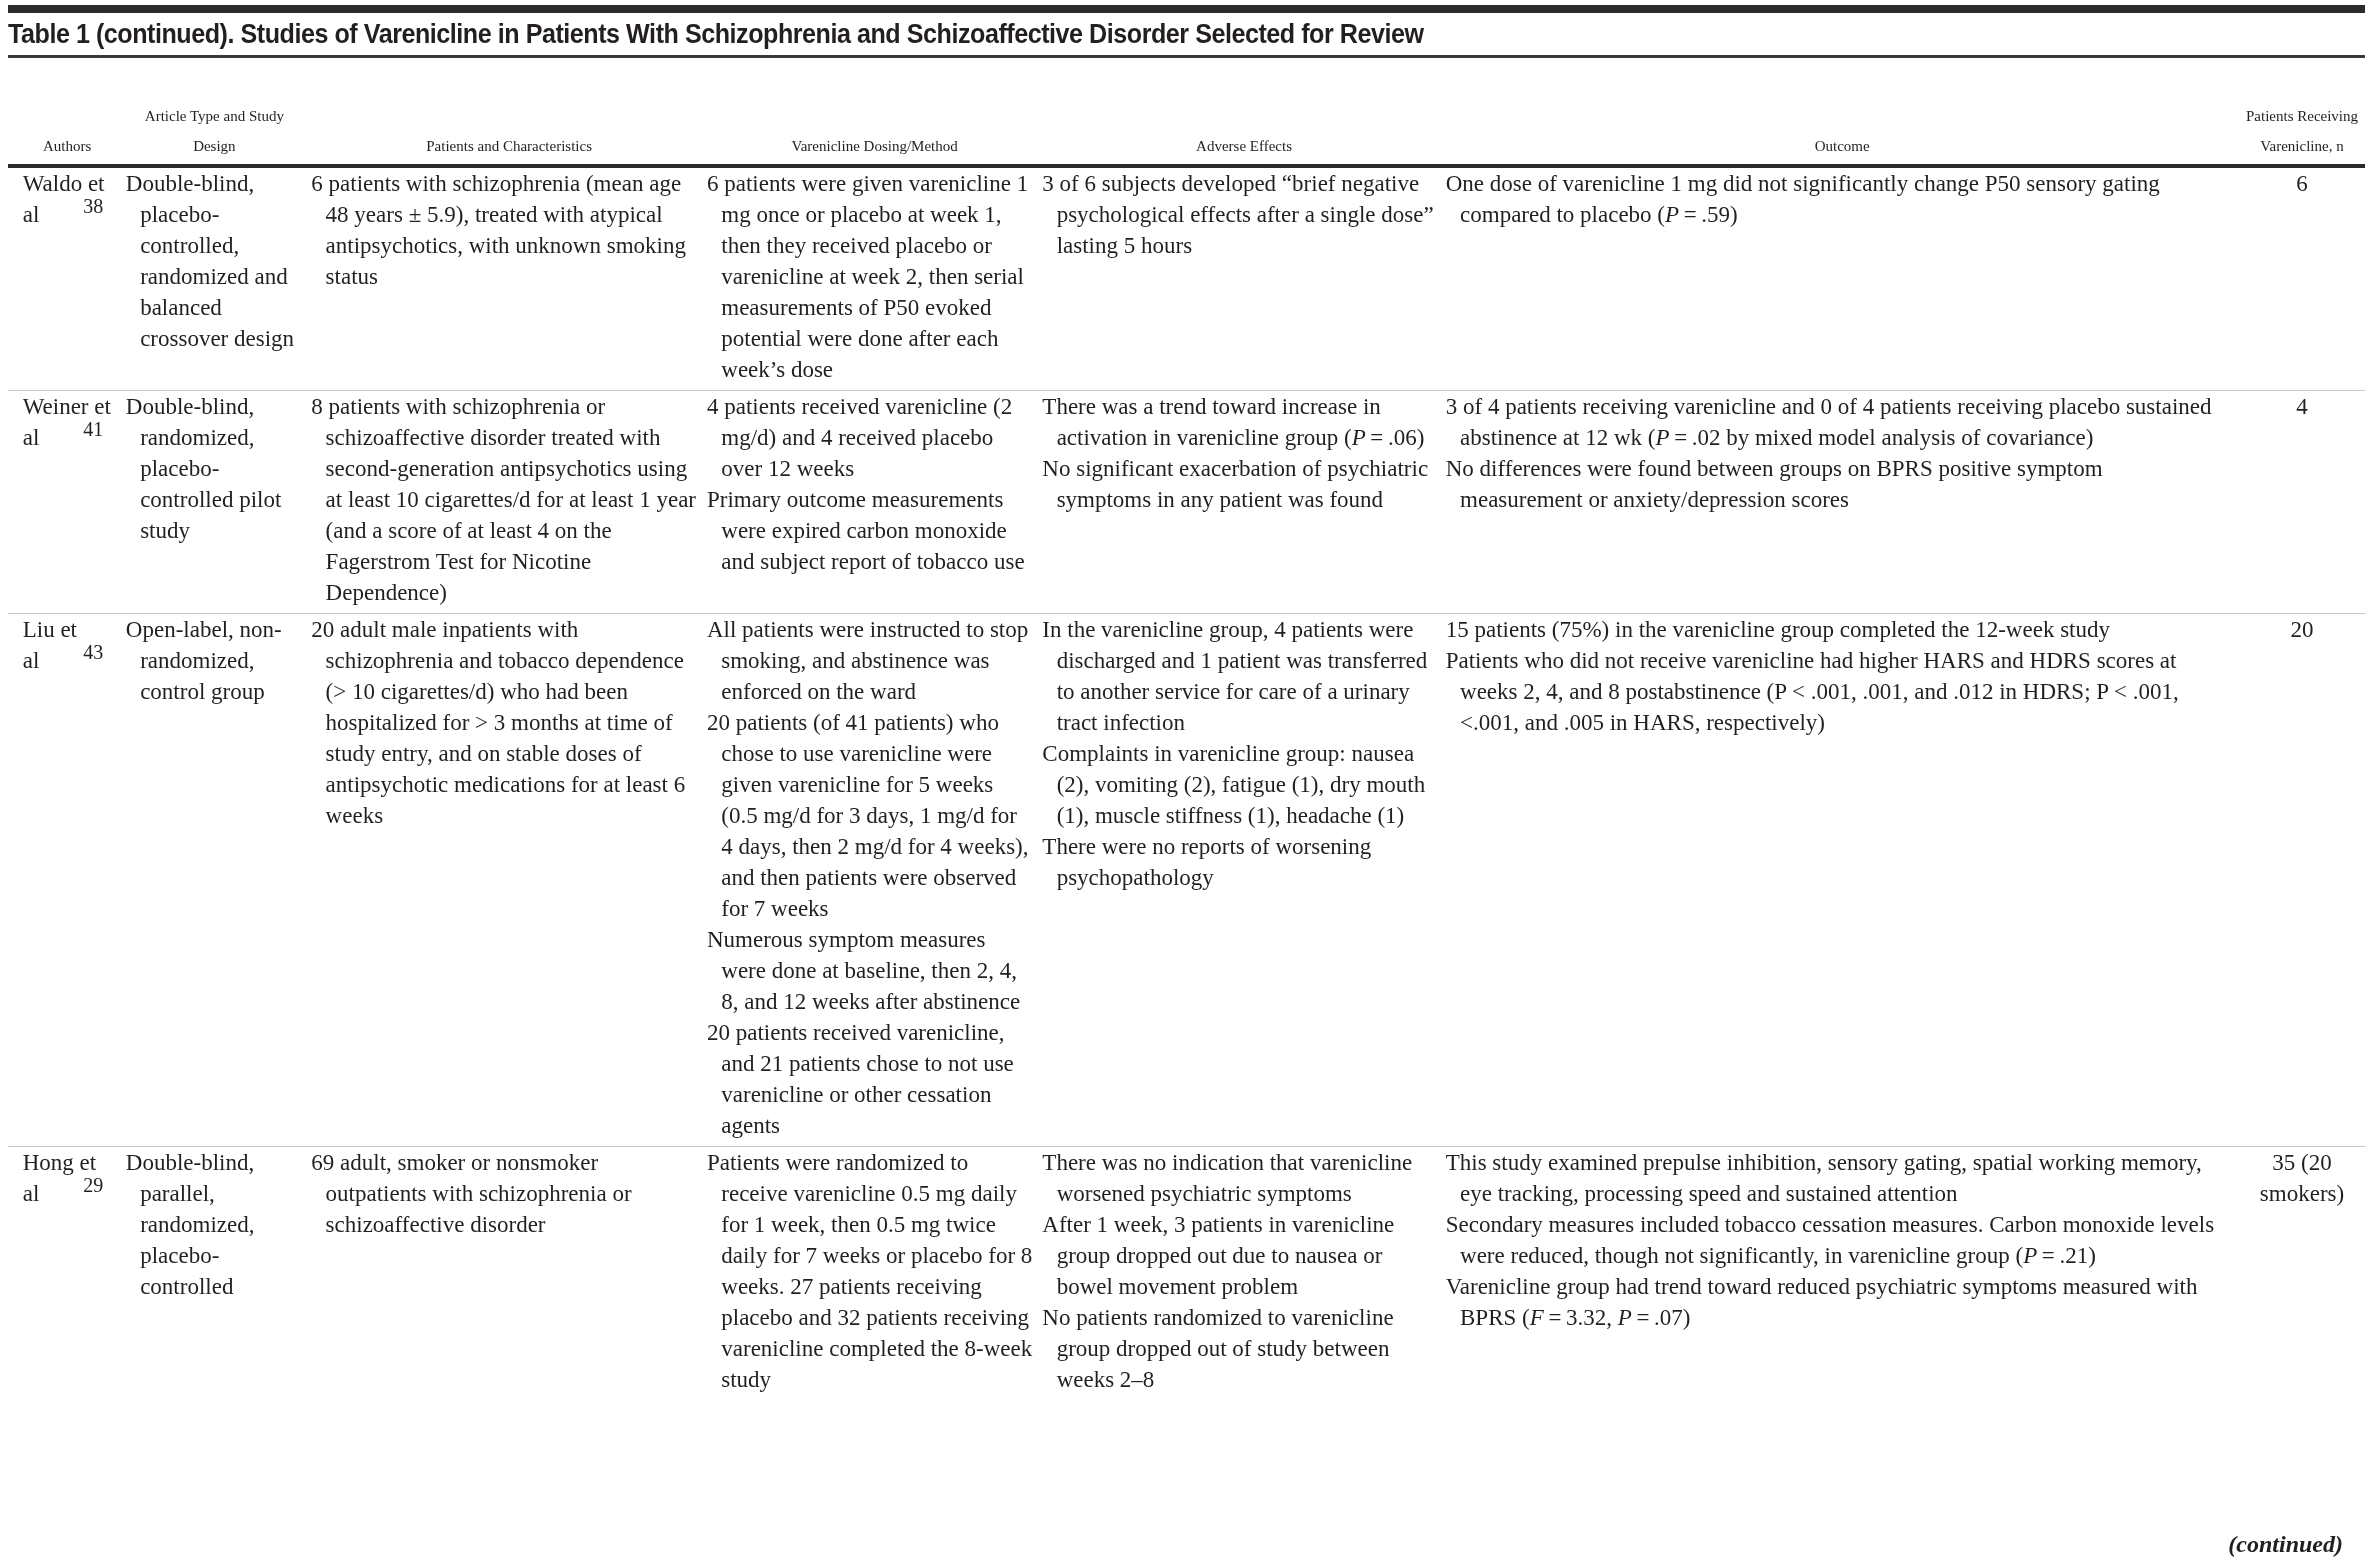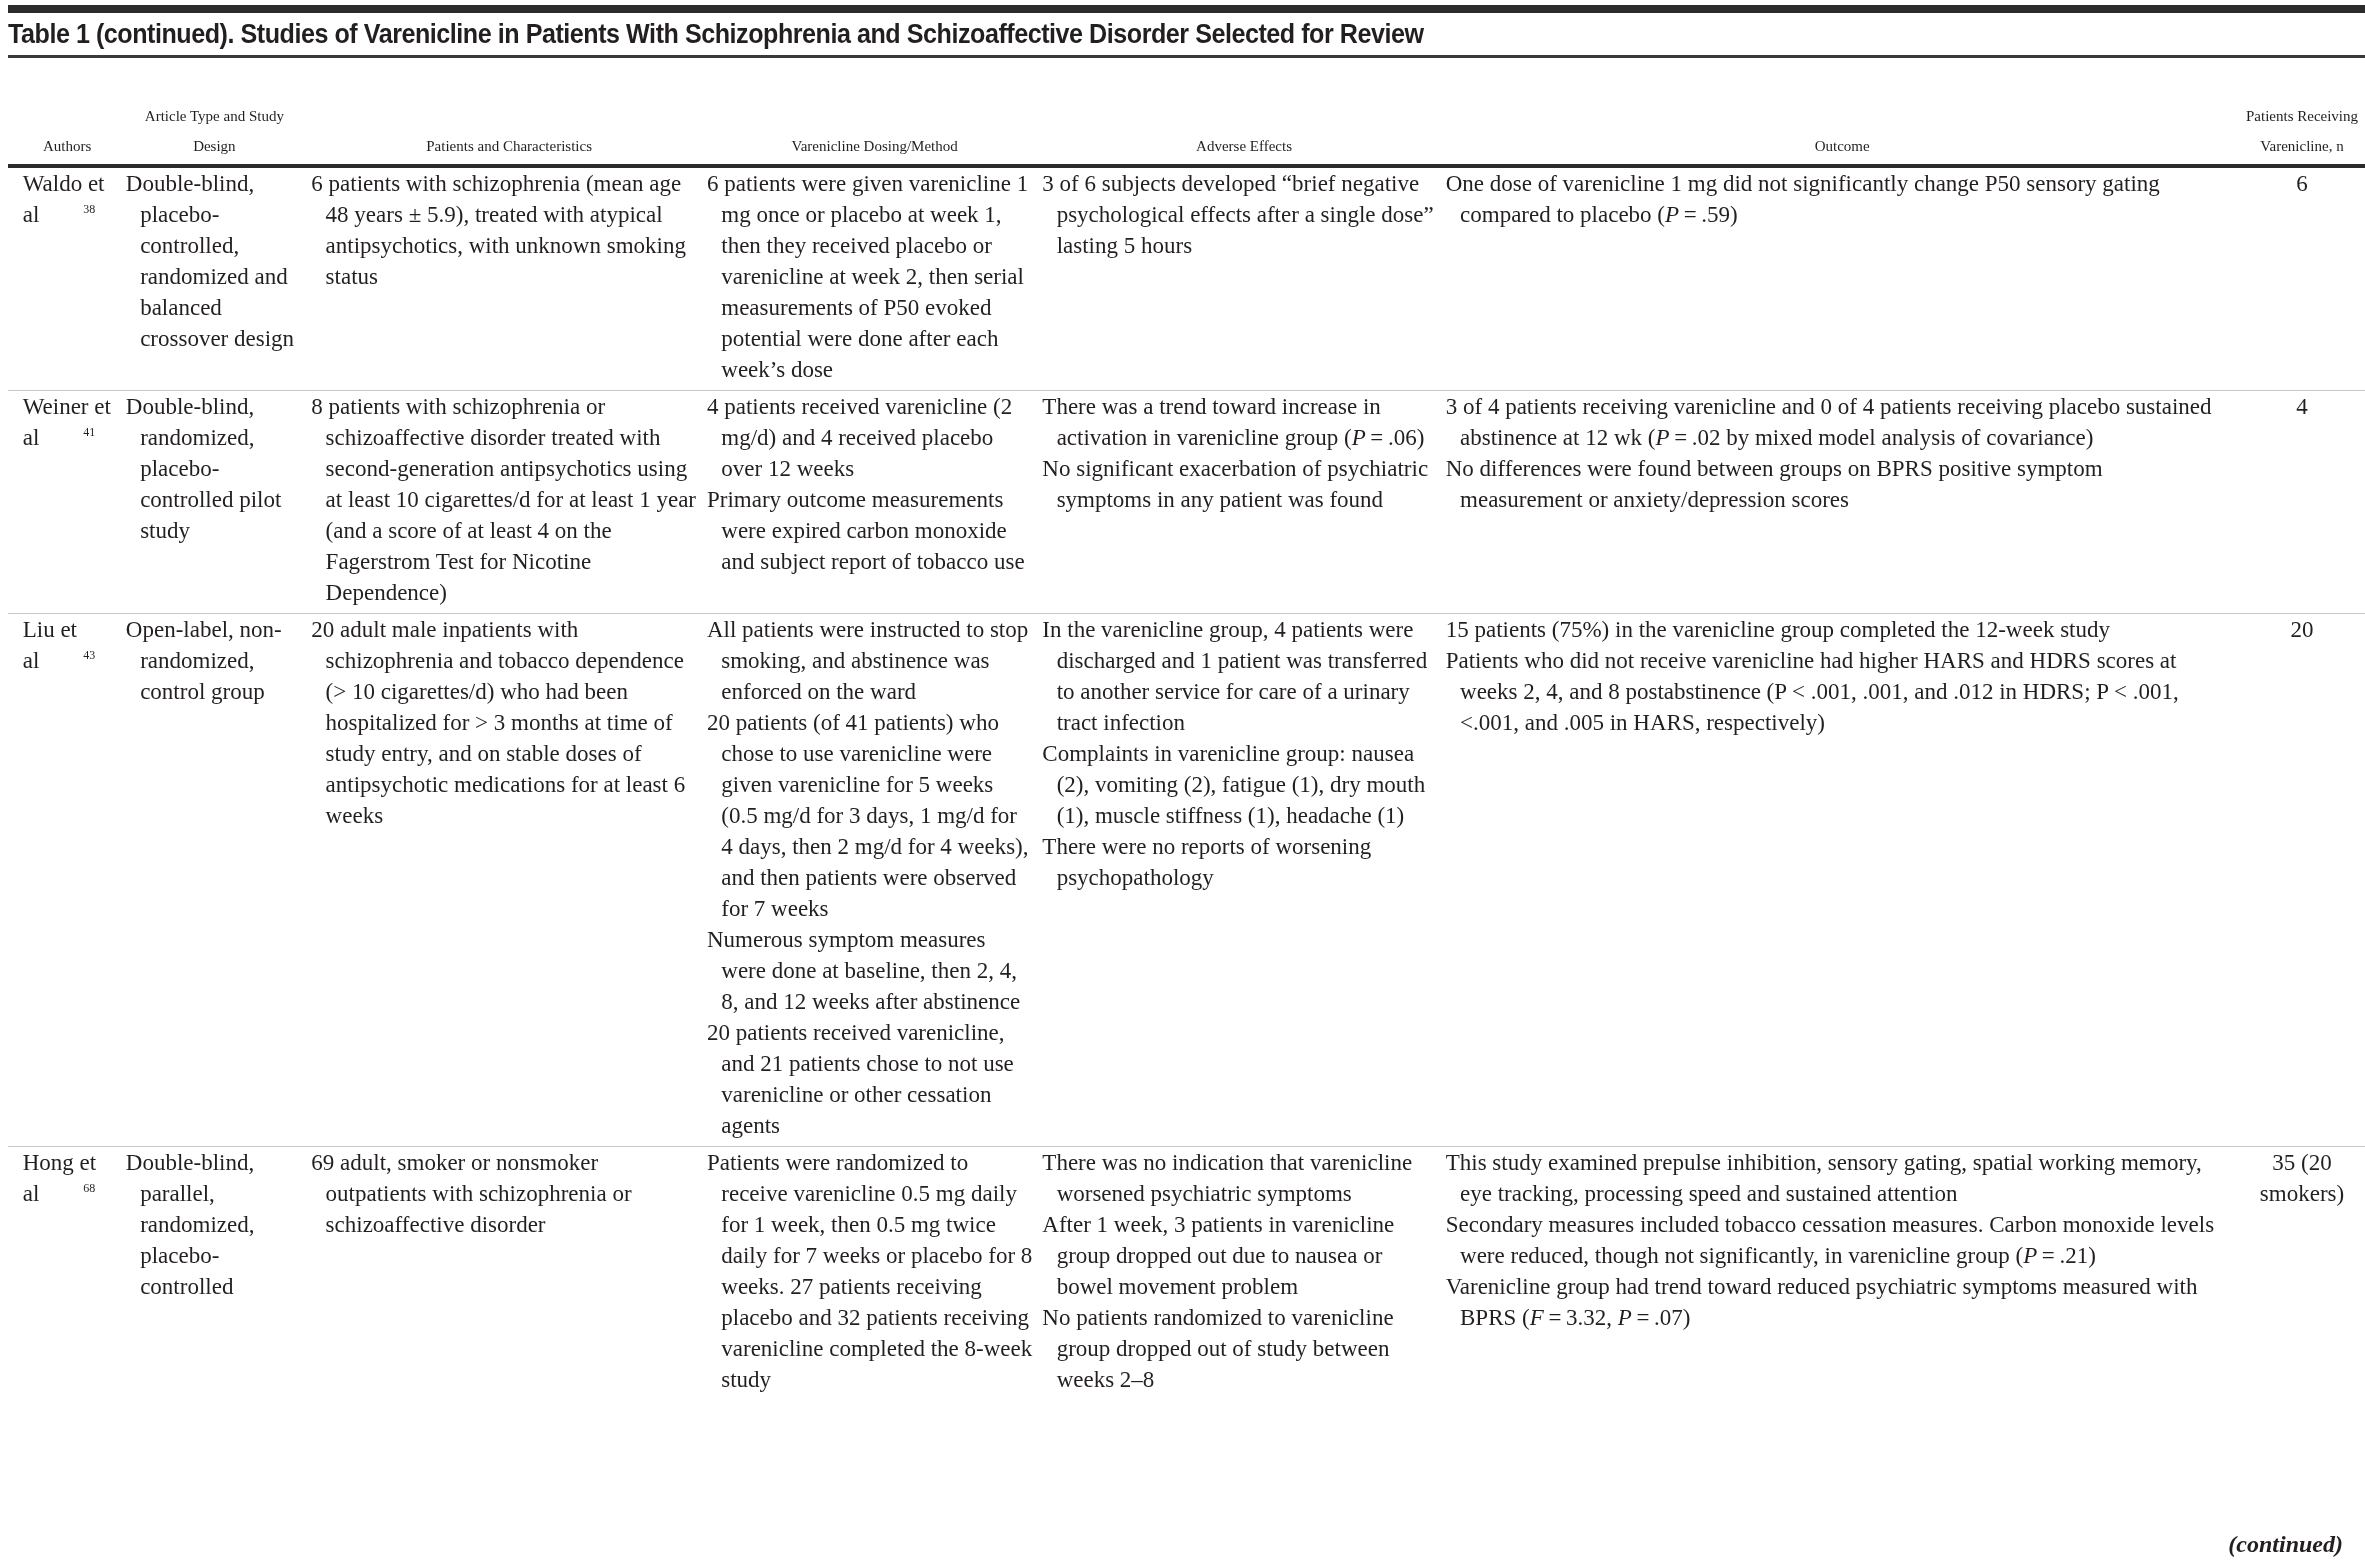--- a/index.html
+++ b/index.html
@@ -15,21 +15,21 @@
   th { font-weight:normal; font-size:15px; line-height:30px; vertical-align:bottom;
        padding:0 0 3.4px 0; text-align:center; }
   th.left { text-align:center; }
   thead tr { border-bottom:4.2px solid #2b2b2b; height:107px; }
   td { font-size:23px; line-height:31px; vertical-align:top; padding:0 8.4px 5px 0; }
   tbody tr.study { border-bottom:1.7px solid #c8c8c8; }
   tbody tr.study:last-child { border-bottom:none; }
   .section { padding:2.5px 0 0 0; line-height:28.6px; }
   .hang { display:block; padding-left:14.3px; text-indent:-14.3px; }
   .num { text-align:center; padding-right:0; }
-  sup { font-size:12px; line-height:0; vertical-align:super;padding-left:44px; }
+  sup { font-size:20px; line-height:0; vertical-align:super;padding-left:44px; }
   .continued { position:absolute; right:23px; bottom:5px; font-size:24px; font-style:italic;
                font-weight:bold; }
   i { font-style:italic; }
 </style>
 </head>
 <body>
 
 <div class="top-rule"></div>
 <div class="title">Table 1 (continued). Studies of Varenicline in Patients With Schizophrenia and Schizoaffective Disorder Selected for Review</div>
 <div class="title-rule"></div>
@@ -123,21 +123,21 @@
           <span class="hang">There were no reports of worsening psychopathology</span>
         </td>
         <td>
           <span class="hang">15 patients (75%) in the varenicline group completed the 12-week study</span>
           <span class="hang">Patients who did not receive varenicline had higher HARS and HDRS scores at weeks 2, 4, and 8 postabstinence (P &lt; .001, .001, and .012 in HDRS; P &lt; .001, &lt;.001, and .005 in HARS, respectively)</span>
         </td>
         <td class="num">20</td>
       </tr>
       <tr class="study">
         <td>
-          <span class="hang"><span class="hang" style="display: inline;">Hong et al</span><sup>68</sup></span>
+          <span class="hang"><span class="hang" style="display: inline;">Hong et al</span><sup>29</sup></span>
         </td>
         <td>
           <span class="hang">Double-blind, parallel, randomized, placebo-controlled</span>
         </td>
         <td>
           <span class="hang">69 adult, smoker or nonsmoker outpatients with schizophrenia or schizoaffective disorder</span>
         </td>
         <td>
           <span class="hang">Patients were randomized to receive varenicline 0.5 mg daily for 1 week, then 0.5 mg twice daily for 7 weeks or placebo for 8 weeks. 27 patients receiving placebo and 32 patients receiving varenicline completed the 8-week study</span>
         </td>

